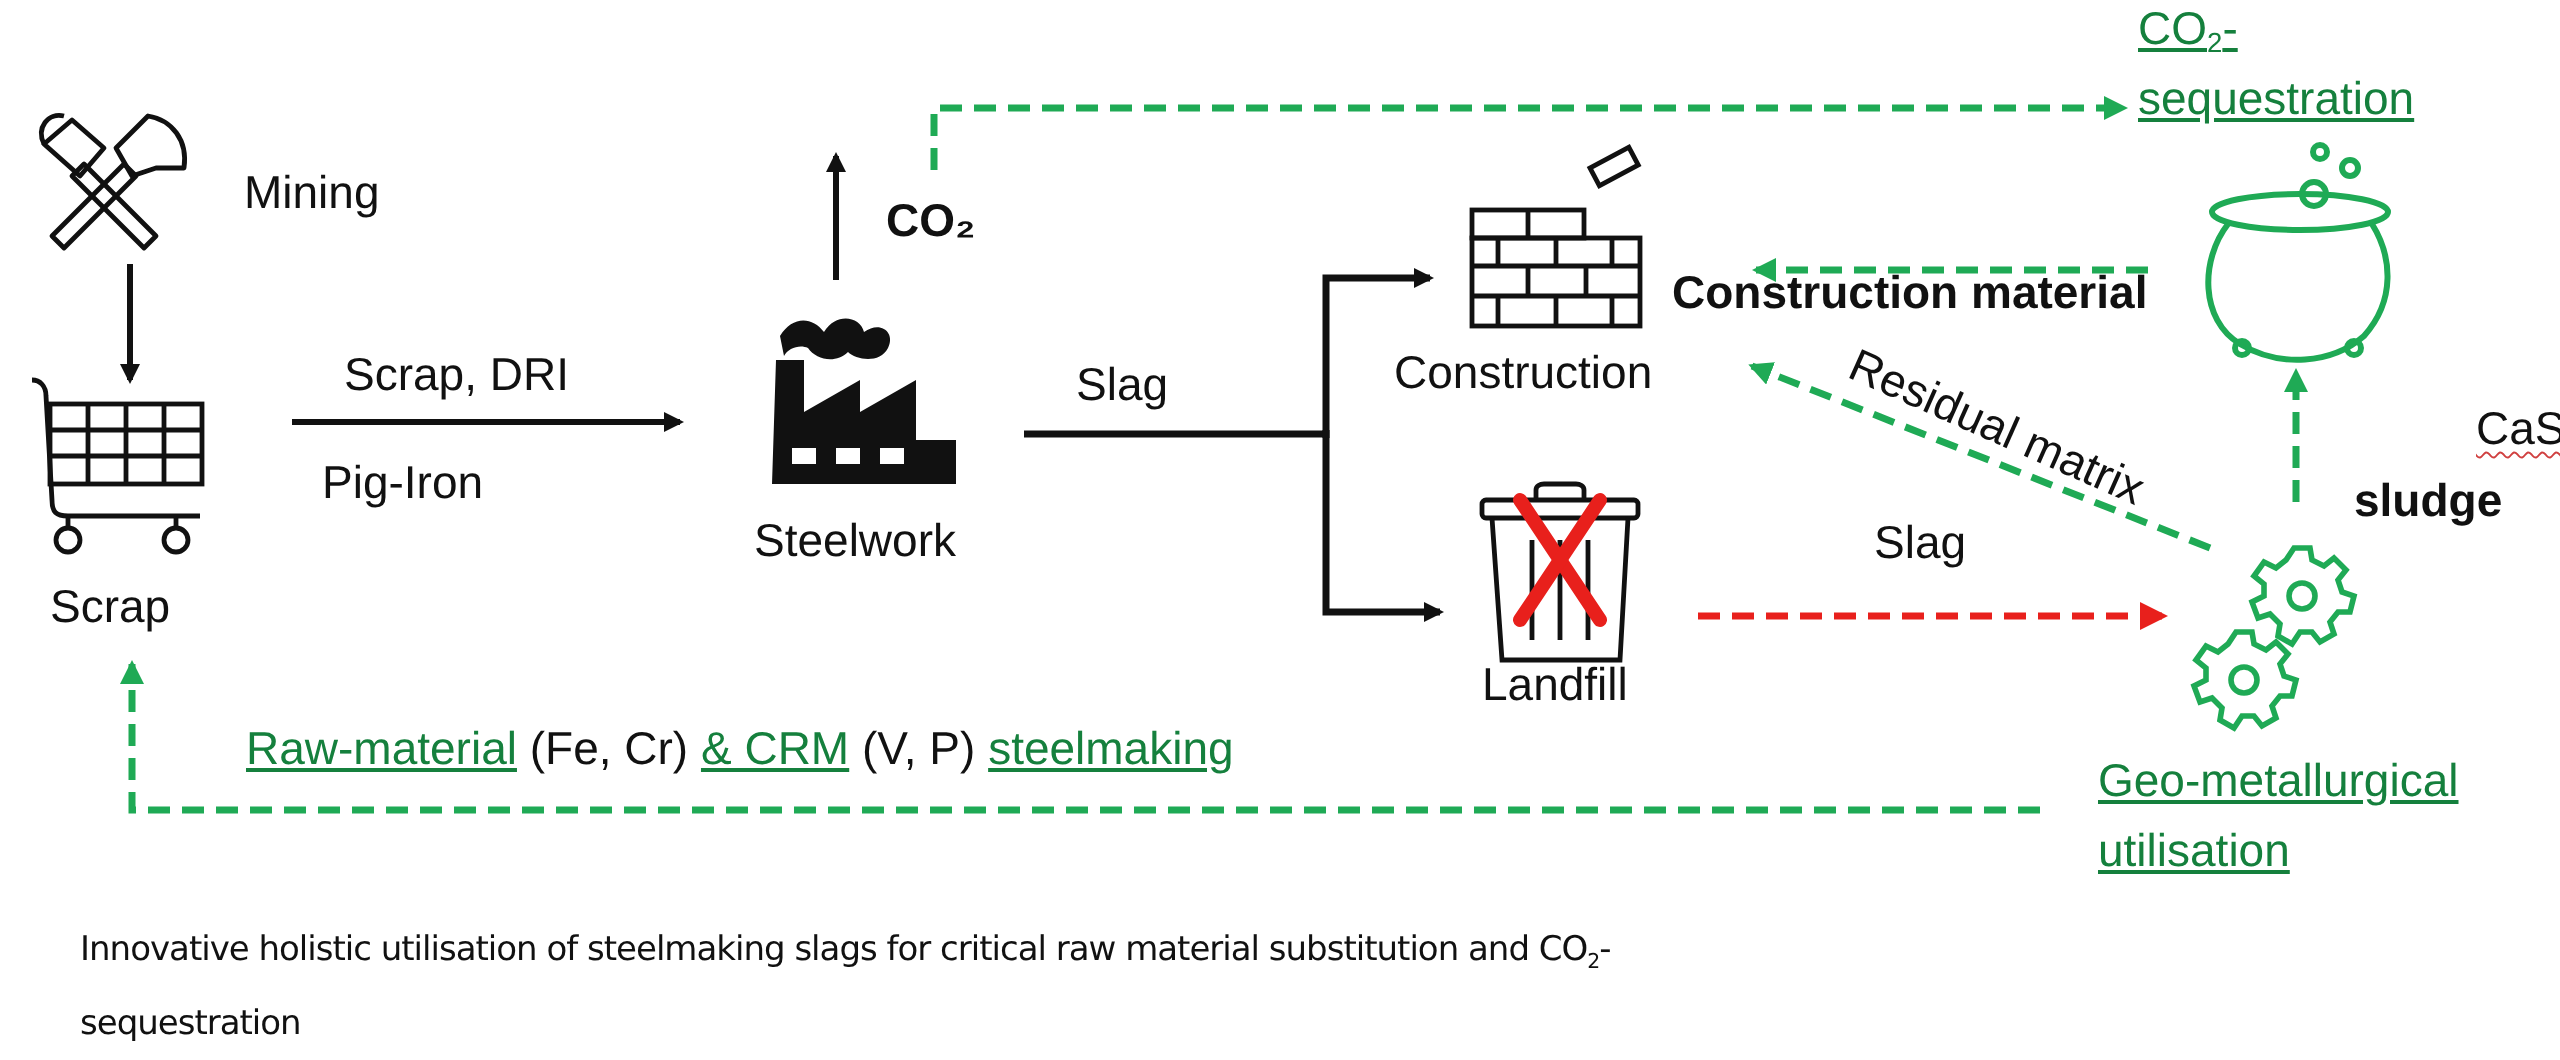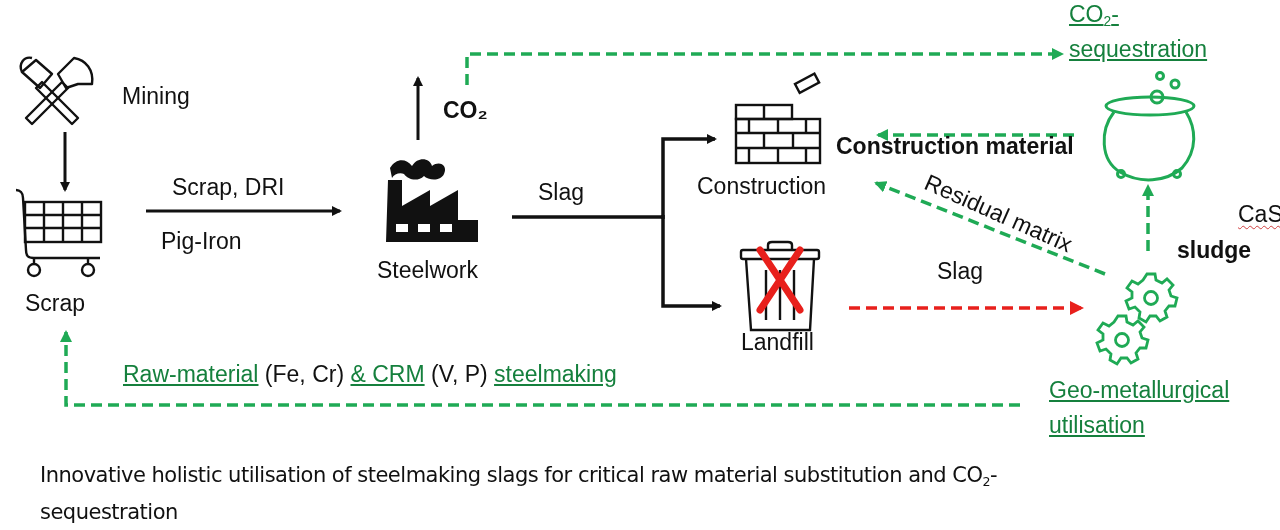--- a/index.html
+++ b/index.html
@@ -2,21 +2,21 @@
 <html><head>
   <meta charset="utf-8">
   <style>
     html, body { margin: 0; padding: 0; background: #ffffff; }
     body { width: 1280px; height: 530px; position: relative; overflow: hidden;
            font-family: "Liberation Sans", "DejaVu Sans", sans-serif; color: #111; }
     #diagram { position: absolute; left: 0; top: 0; width: 1280px; height: 530px; }
     .lbl { position: absolute; font-size: 23px; line-height: 1.1; white-space: nowrap; color: #111; }
     .green { color: #15803d; text-decoration: underline; }
     .bold { font-weight: bold; }
-    .caption { position: absolute; left: 40px; top: 460px; width: 1180px; font-size: 21px;
+    .caption { position: absolute; left: 40px; top: 460px; width: 1180px; font-size: 17px;
                line-height: 30px; color: #111; font-family: "DejaVu Sans", sans-serif; letter-spacing: -0.5px; }
     .rot { transform-origin: left top; transform: rotate(24deg); }
     .squiggle { text-decoration: underline wavy #d04040; text-decoration-thickness: 1px; text-underline-offset: 3px; }
     sub { font-size: 60%; vertical-align: -4px; }
   </style>
 </head>
 <body>
 
 <svg id="diagram" viewBox="0 0 1280 530" xmlns="http://www.w3.org/2000/svg">
   <defs>

